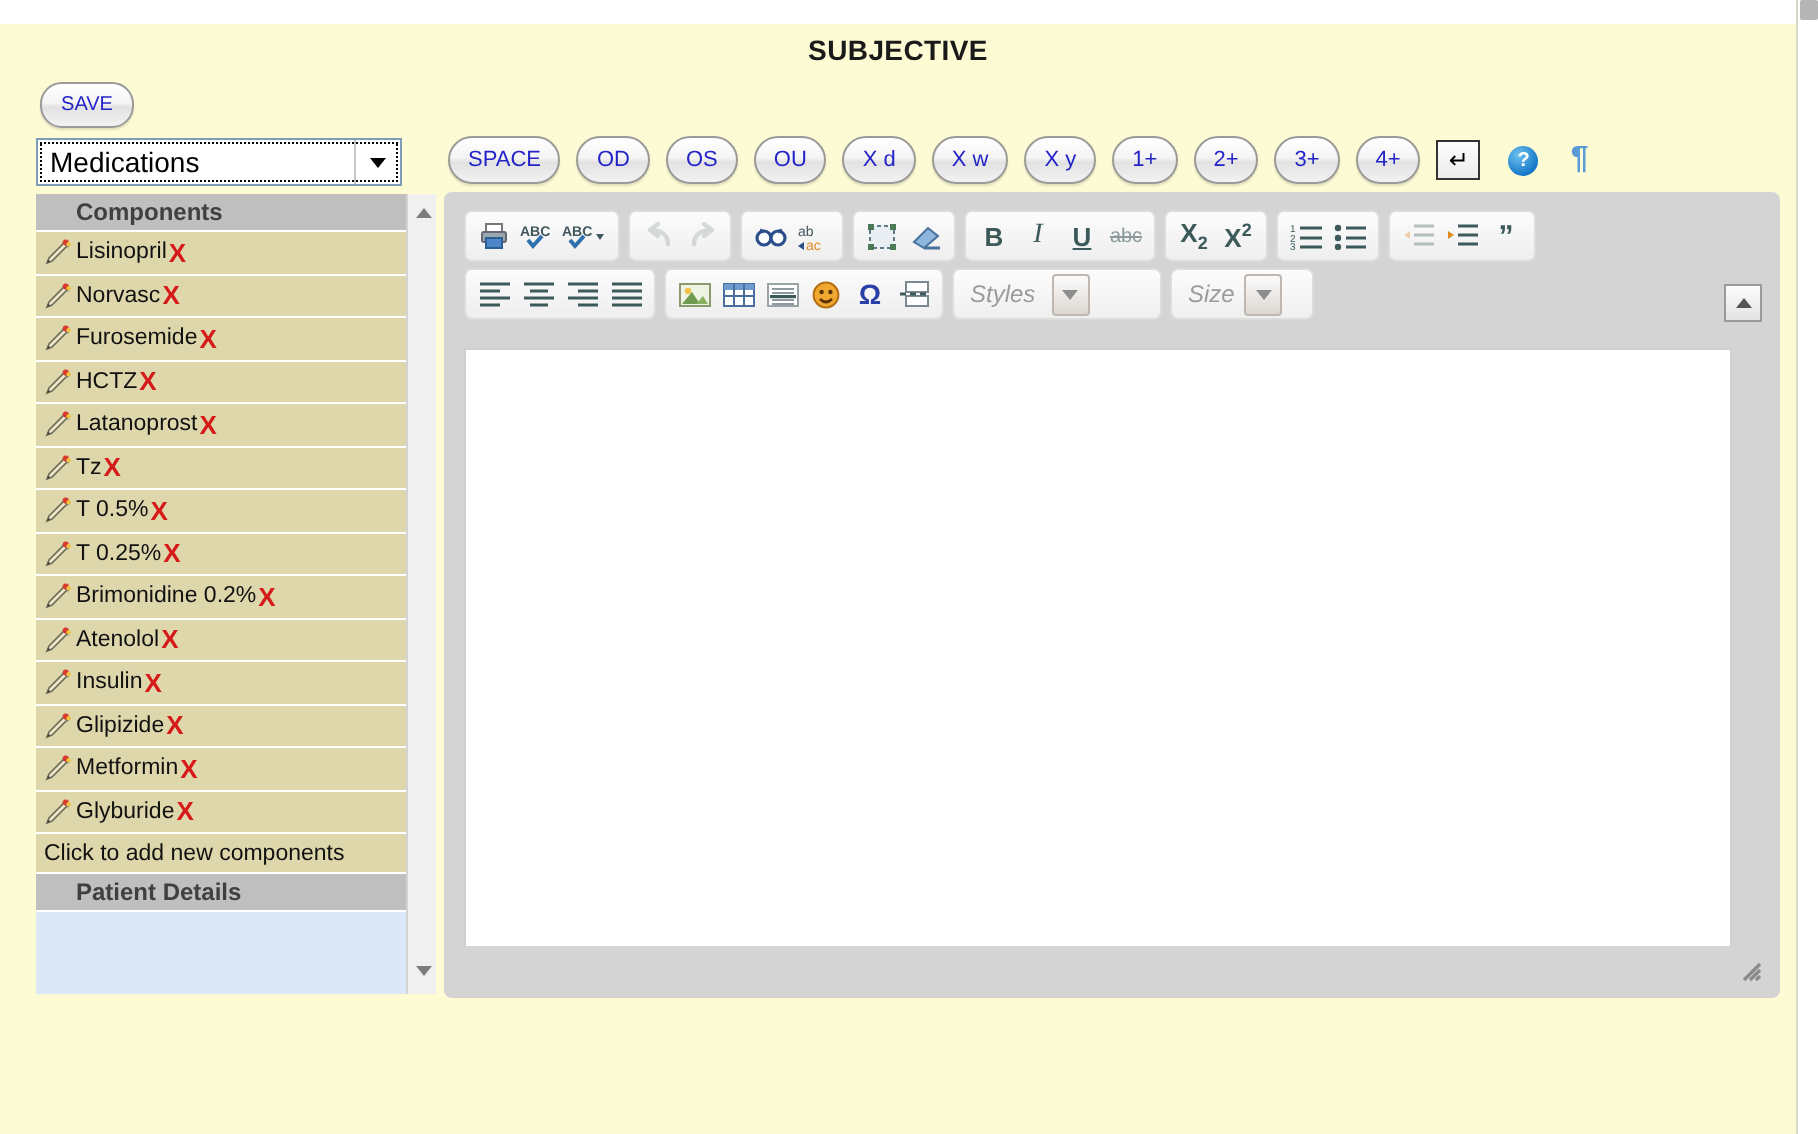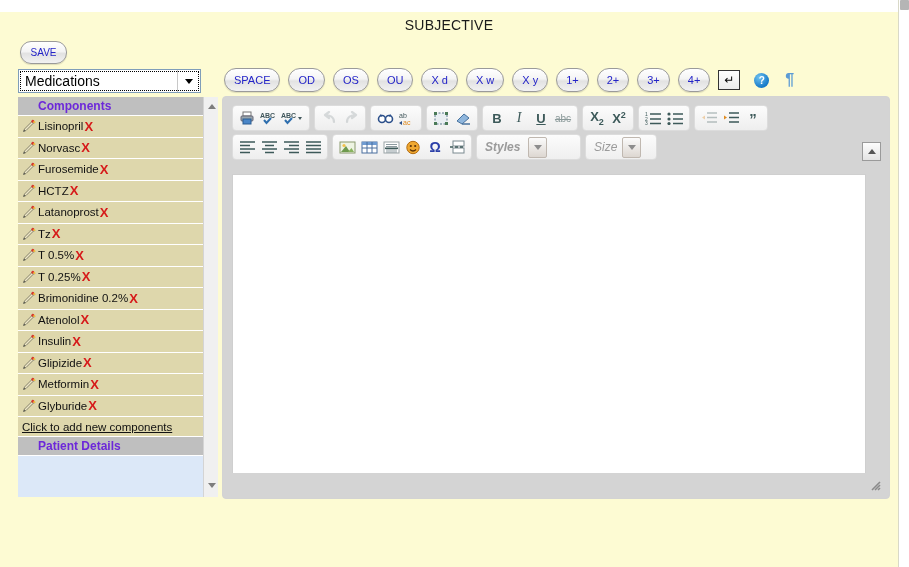--- a/index.html
+++ b/index.html
@@ -45,21 +45,21 @@
     border-radius: 1px;
   }
 
   
   #title {
     position: absolute;
     left: 0; top: 17px;
     width: 898px;
     text-align: center;
     font-size: 14px;
-    font-weight: normal;
+    font-weight: bold;
     color: #1a1a1a;
     letter-spacing: .2px;
   }
 
   
   .pill {
     display: inline-flex;
     align-items: center;
     justify-content: center;
     height: 22px;
@@ -135,21 +135,21 @@
     width: 185px;
     height: 100%;
     box-sizing: border-box;
     overflow: hidden;
     background: #fdfbd3;
   }
   .section-head {
     height: 19px;
     background: #bfbfbf;
     border-bottom: 1px solid #ffffff;
-    color: #6d28d9;
+    color: #404040;
     font-size: 12px;
     font-weight: bold;
     display: flex;
     align-items: center;
     padding-left: 20px;
     box-sizing: border-box;
   }
   .comp-row {
     height: 21.5px;
     background: #ded7ac;
@@ -181,21 +181,20 @@
     height: 20px;
     background: #ded7ac;
     border-bottom: 1px solid #ffffff;
     display: flex;
     align-items: center;
     padding-left: 4px;
     box-sizing: border-box;
     font-size: 11.5px;
     color: #111;
     cursor: pointer;
-    text-decoration: underline;
   }
   #patient-details-body {
     height: 46px;
     background: #dce8f8;
     border-bottom: 1px solid #ffffff;
   }
 
   
   #comp-scroll {
     width: 15px;
@@ -339,21 +338,21 @@
     white-space: nowrap;
   }
   .combo .combo-arrow {
     width: 17px; height: 19px;
     margin-left: 8px;
     border: 1px solid #c0b8b0;
     border-radius: 2px;
     background: linear-gradient(#fbfbfb, #ddd7d1);
     display: flex; align-items: center; justify-content: center;
   }
-  .combo.styles-combo { width: 105px; font-weight: bold; }
+  .combo.styles-combo { width: 105px; }
   .combo.format-combo { width: 105px; }
   .combo.font-combo { width: 105px; }
   .combo.size-combo  { width: 72px; }
   .combo.size-combo .combo-arrow { margin-left: 5px; }
   .tri-down-gray {
     width: 0; height: 0;
     border-left: 4px solid transparent;
     border-right: 4px solid transparent;
     border-top: 5px solid #8d8d8d;
   }

